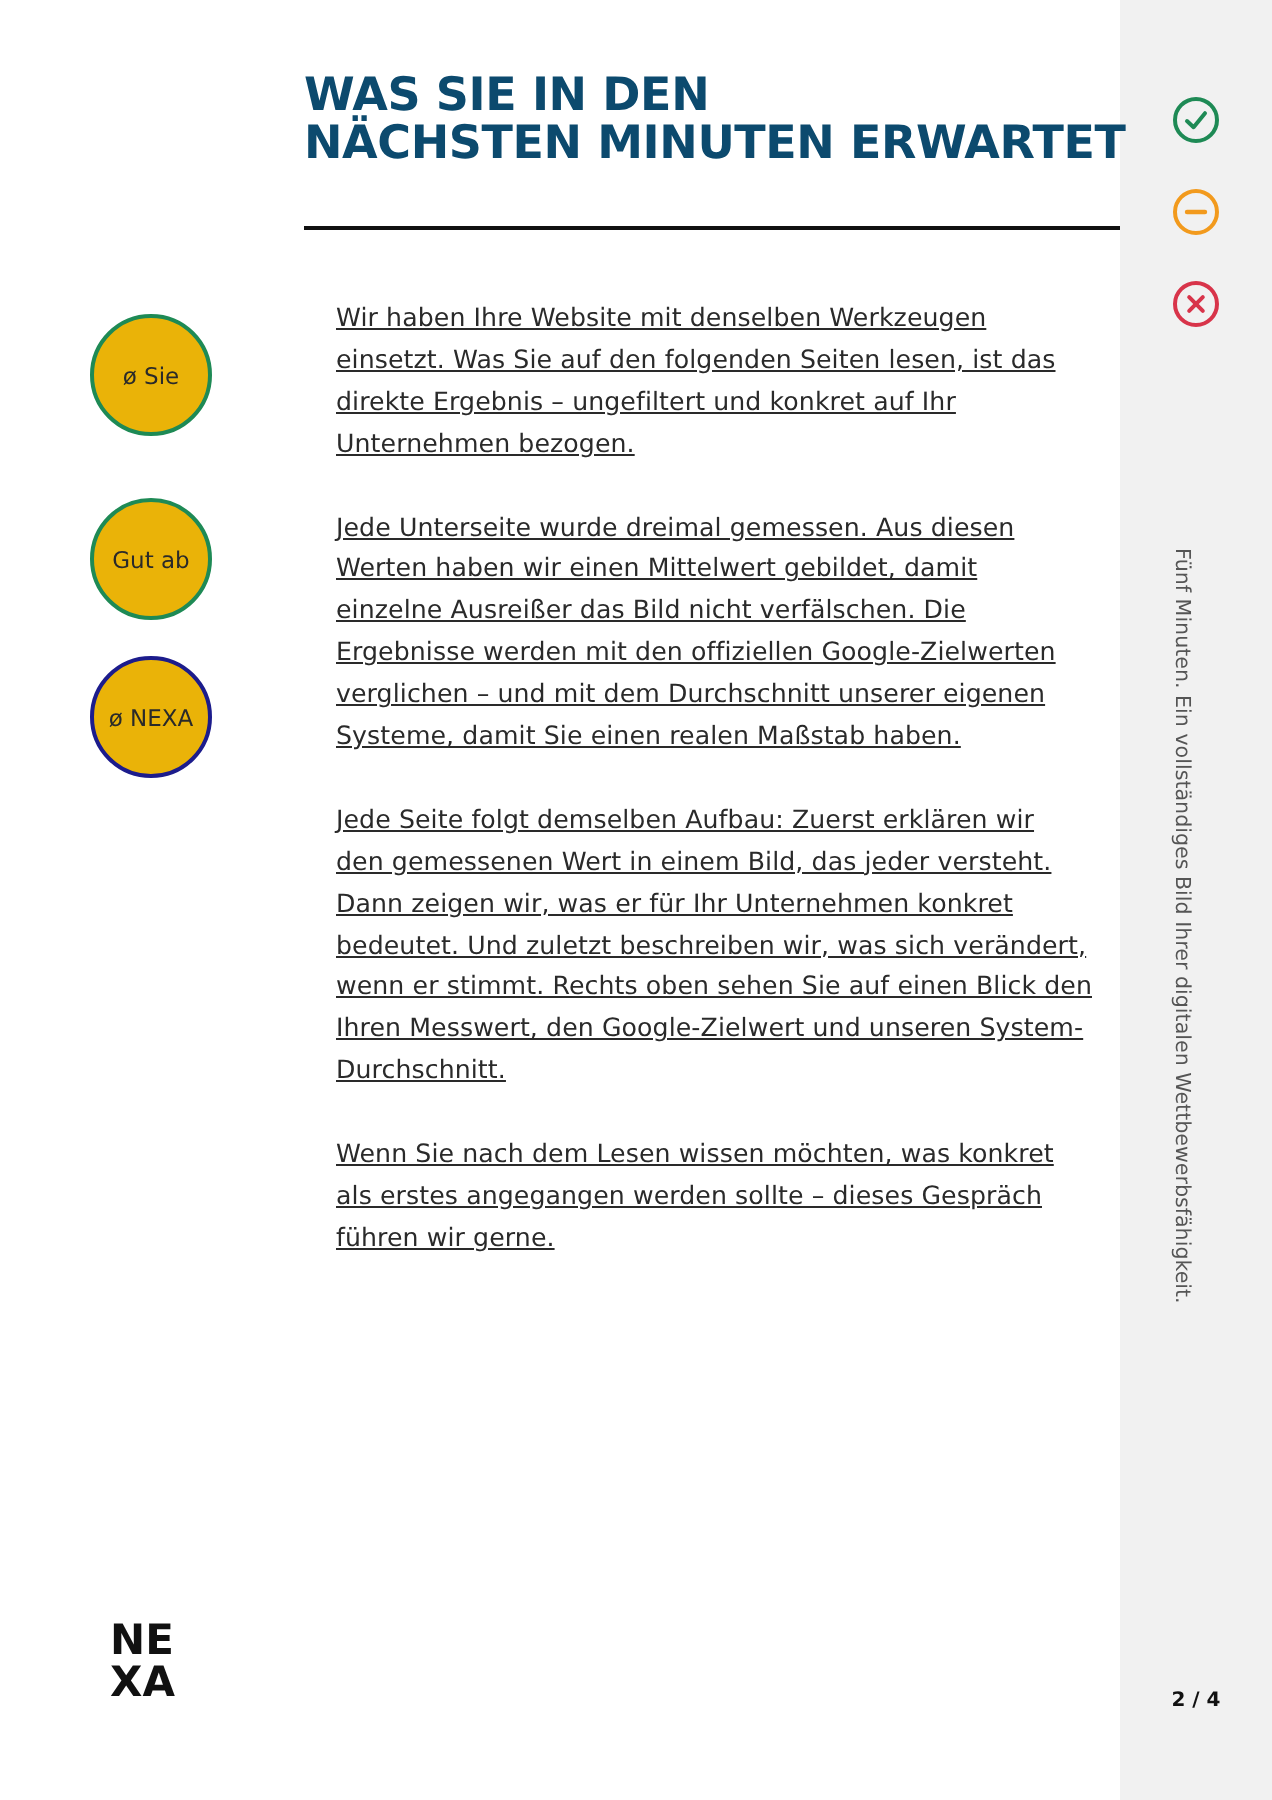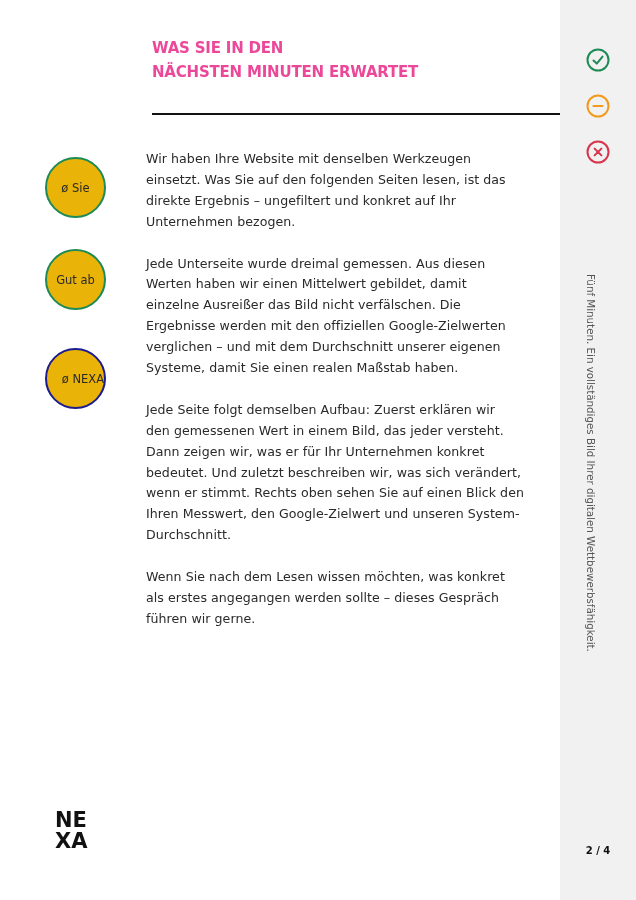--- a/index.html
+++ b/index.html
@@ -9,35 +9,36 @@
     .page { position: absolute; left: 0; top: 0; width: 636px; height: 900px; background: #ffffff; }
 
     .sidebar {
       position: absolute; left: 560px; top: 0; width: 76px; height: 900px;
       background: #f1f1f1;
     }
 
     .title {
       position: absolute; left: 152px; top: 36px;
       font-family: "DejaVu Sans", sans-serif;
-      font-weight: bold; font-size: 15px; line-height: 24px;
-      letter-spacing: -0.2px; color: #ec4899; text-transform: uppercase;
+      font-weight: bold; font-size: 23px; line-height: 24px;
+      letter-spacing: -0.2px; color: #0c4a6e; text-transform: uppercase;
     }
     .title span { display: block; }
 
     .rule {
       position: absolute; left: 152px; top: 113px; width: 408px; height: 2px;
       background: #111111;
     }
 
     .body-text {
-      position: absolute; left: 146px; top: 149px; width: 390px;
+      position: absolute; left: 168px; top: 149px; width: 390px;
       font-family: "DejaVu Sans", sans-serif;
       font-size: 12.6px; line-height: 20.9px; color: #2a2a2a;
       letter-spacing: 0.05px;
+      text-decoration: underline;
     }
     .body-text p { margin-bottom: 20.9px; }
     .body-text p .ln { display: block; white-space: nowrap; }
 
     .metric {
       position: absolute; left: 45px; width: 61px; height: 61px;
       border-radius: 50%; border: 2.4px solid #1e8a55;
       display: flex; align-items: center; justify-content: center;
       font-family: "DejaVu Sans", sans-serif; font-size: 11.5px; color: #2a2a2a;
       background: #eab308;
@@ -82,21 +83,21 @@
   </h1>
 
   <div class="rule"></div>
 
   <div class="metric" style="top:157px;">
     <span>ø Sie</span>
   </div>
   <div class="metric" style="top:249px;">
     <span>Gut ab</span>
   </div>
-  <div class="metric navy" style="top:348px;justify-content:flex-end;">
+  <div class="metric navy" style="top:328px;">
     <span>ø NEXA</span>
   </div>
 
   <div class="body-text">
     <p>
       <span class="ln">Wir haben Ihre Website mit denselben Werkzeugen</span>
       <span class="ln">einsetzt. Was Sie auf den folgenden Seiten lesen, ist das</span>
       <span class="ln">direkte Ergebnis – ungefiltert und konkret auf Ihr</span>
       <span class="ln">Unternehmen bezogen.</span>
     </p>

